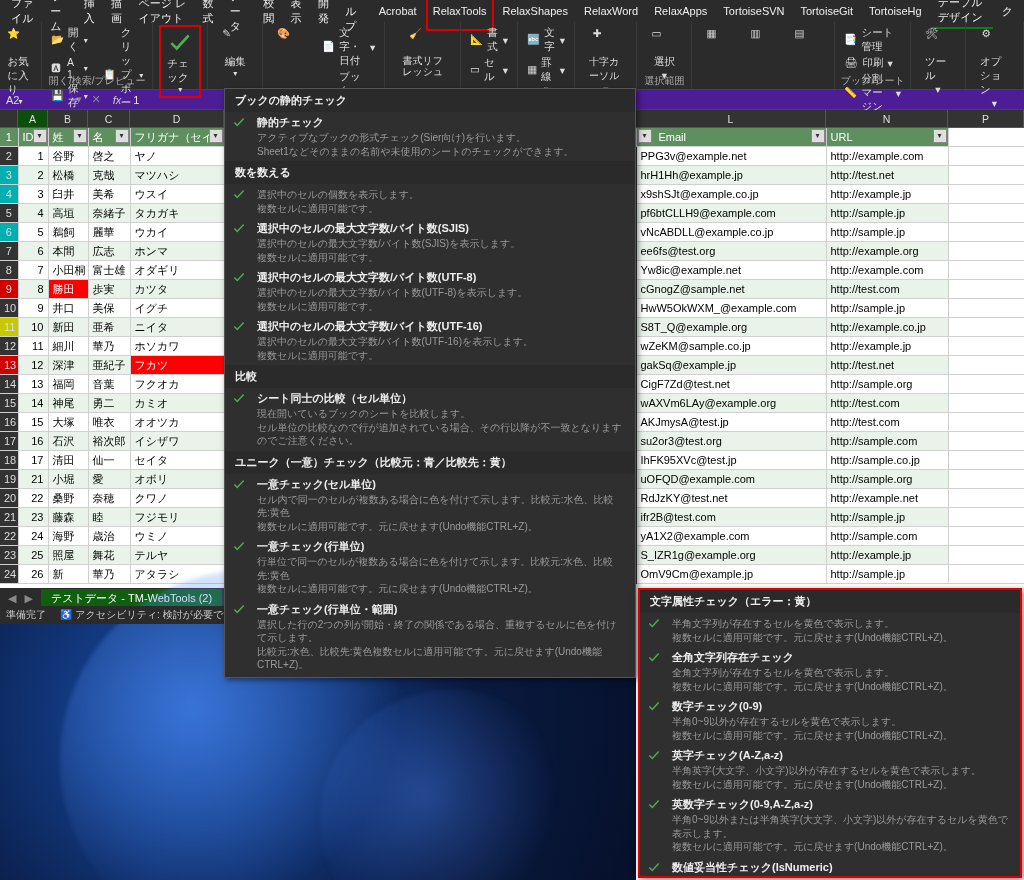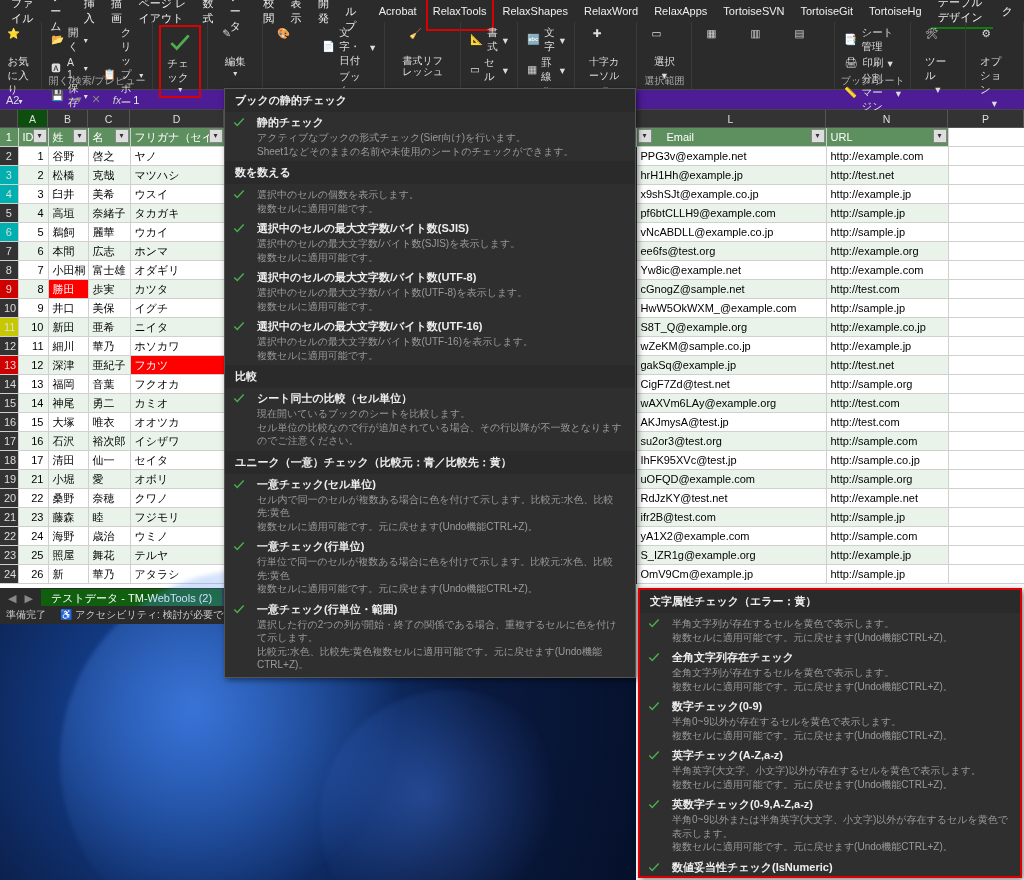--- a/index.html
+++ b/index.html
@@ -264,21 +264,21 @@
         <col style="width:76px">
     </colgroup>
     <tbody>
         <tr class="datahdr">
       <td class="rowhdr">1</td>
       <td><span>ID</span><span class="filter-arrow">▾</span></td>
       <td><span>姓</span><span class="filter-arrow">▾</span></td>
       <td><span>名</span><span class="filter-arrow">▾</span></td>
       <td><span>フリガナ（セイ）</span><span class="filter-arrow">▾</span></td>
       <td style="background:#2f2f2f"></td>
-      <td><span class="filter-arrow" style="left:1px;right:auto">▾</span><span style="padding-left:26px">Email</span><span class="filter-arrow">▾</span></td>
+      <td><span class="filter-arrow" style="left:1px;right:auto">▾</span><span style="padding-left:18px">Email</span><span class="filter-arrow">▾</span></td>
       <td><span>URL</span><span class="filter-arrow">▾</span></td>
       <td style="background:#fff"></td>
     </tr>
     </tbody>
       <tbody id="rows">
         <tr class="noband">
           <td class="rowhdr">2</td>
           <td class="data idcell">1</td>
           <td class="data">谷野</td>
           <td class="data">啓之</td>

